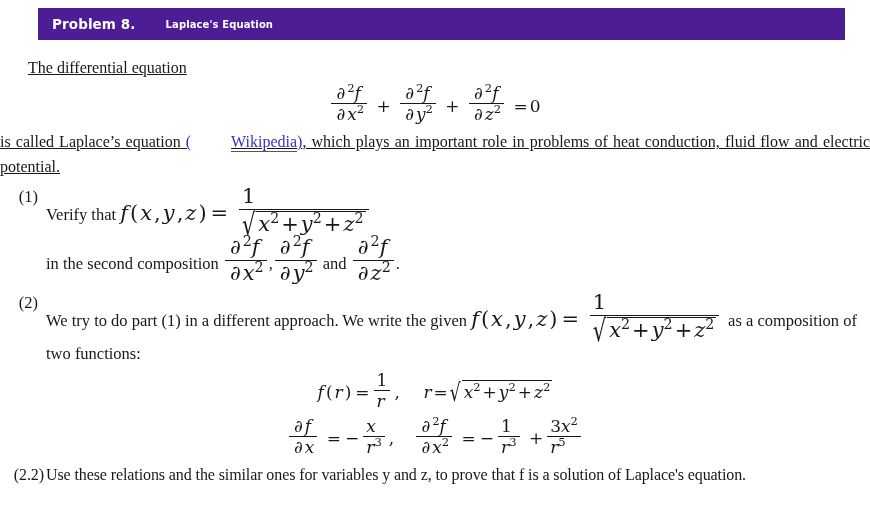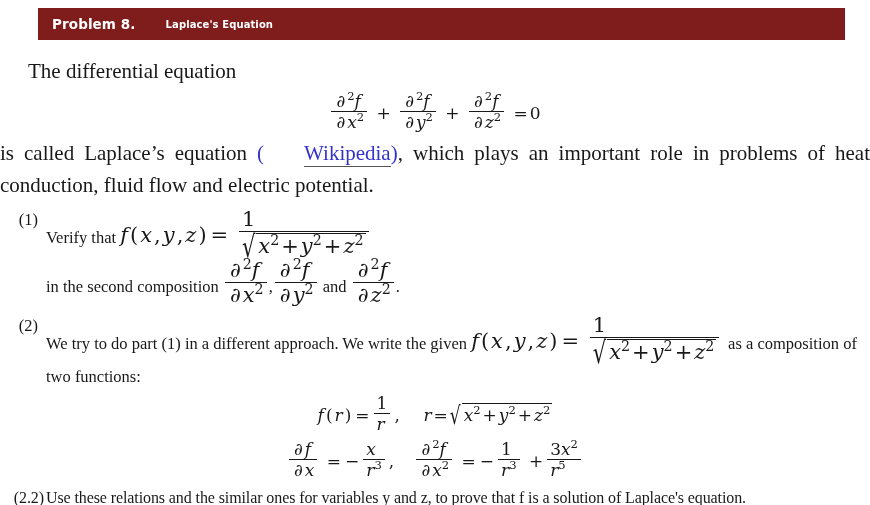--- a/index.html
+++ b/index.html
@@ -46,24 +46,25 @@
 
   
   .content {
     position: absolute;
     left: 0px;
     top: 56px;
     width: 870px;
   }
 
   .para {
-    font-size: 21px;
+    font-size: 16px;
     line-height: 1.52;
     text-align: justify;
     text-justify: inter-word;
+    text-decoration: underline;
   }
   .indent-first {
     padding-left: 0px;
     text-indent: 28px;
   }
 
   
   .display-eq {
     text-align: center;
     margin: 4px 0 6px 0;
@@ -149,21 +150,21 @@
 
   
   .condensed {
     font-size: 16px;
     letter-spacing: -0.1px;
   }
 </style>
 </head>
 <body>
 
-<div class="banner" style="background: #7f1d1d;">
+<div class="banner" style="background: #4c1d95;">
   <span class="banner-title">Problem 8.</span>
   <span class="banner-subtitle">Laplace's Equation</span>
 </div>
 
 <div class="content">
 
   <div class="para indent-first">
     <span>The differential equation</span>
   </div>
 

